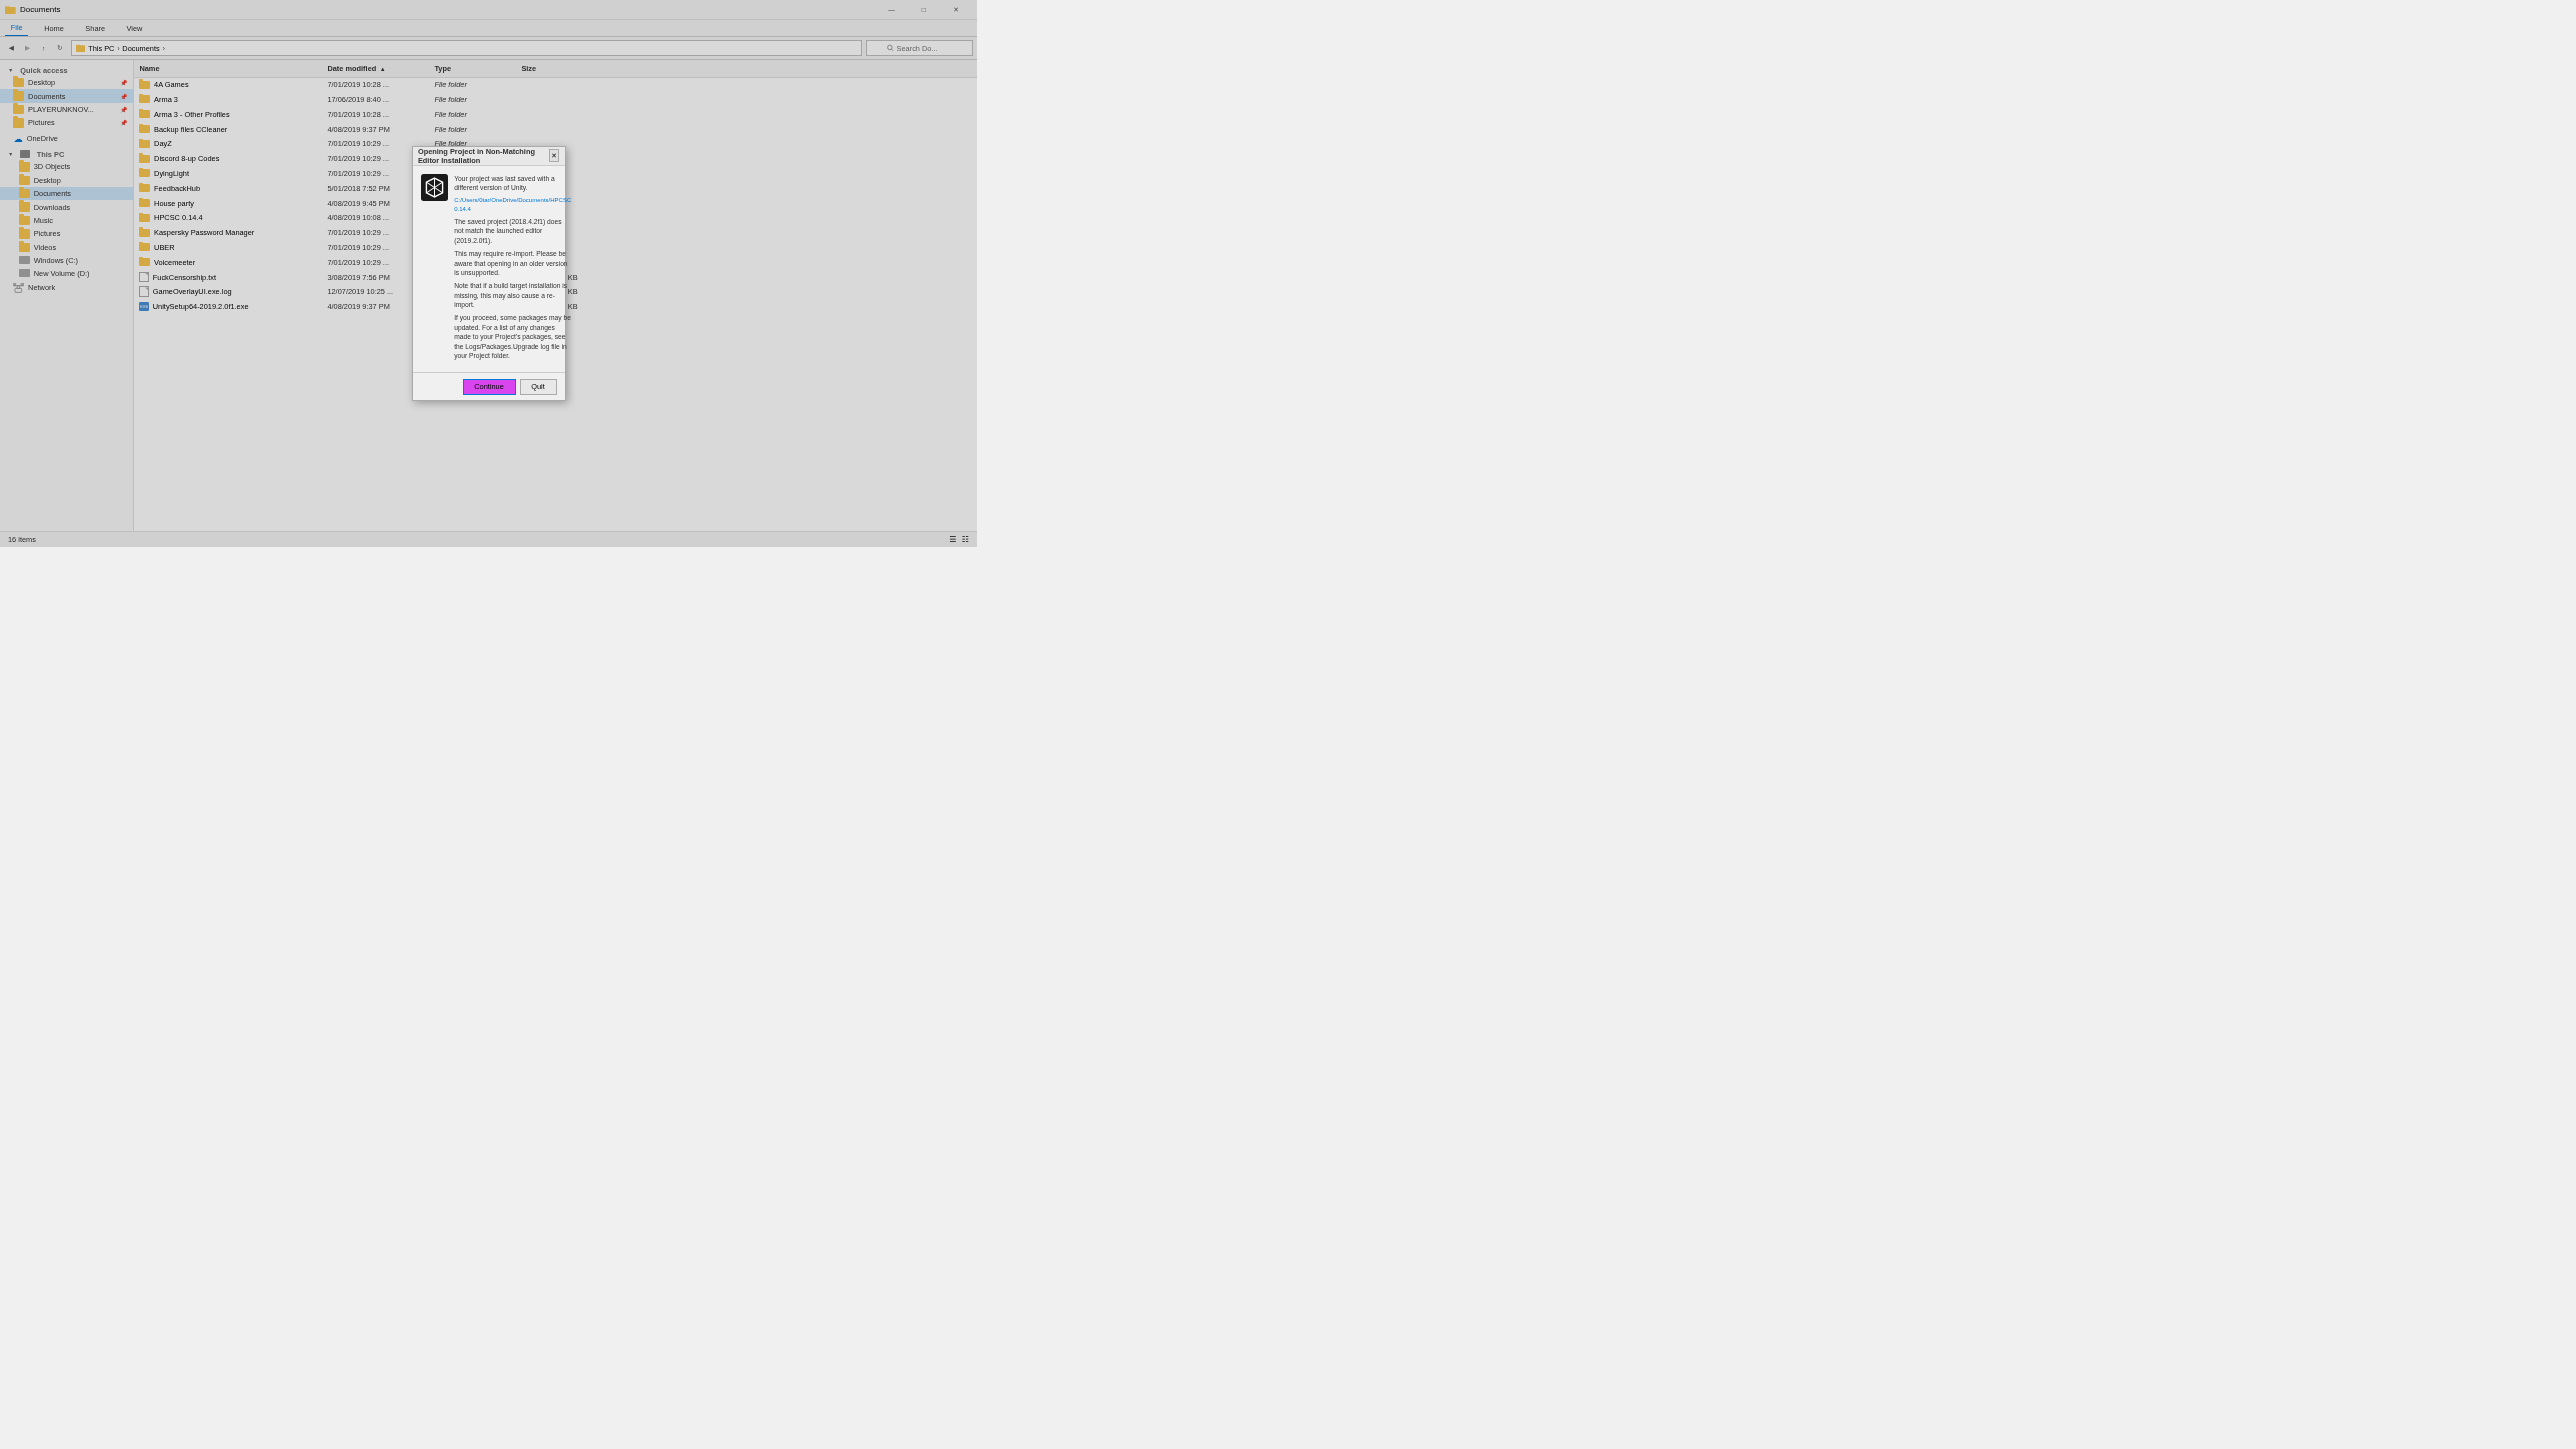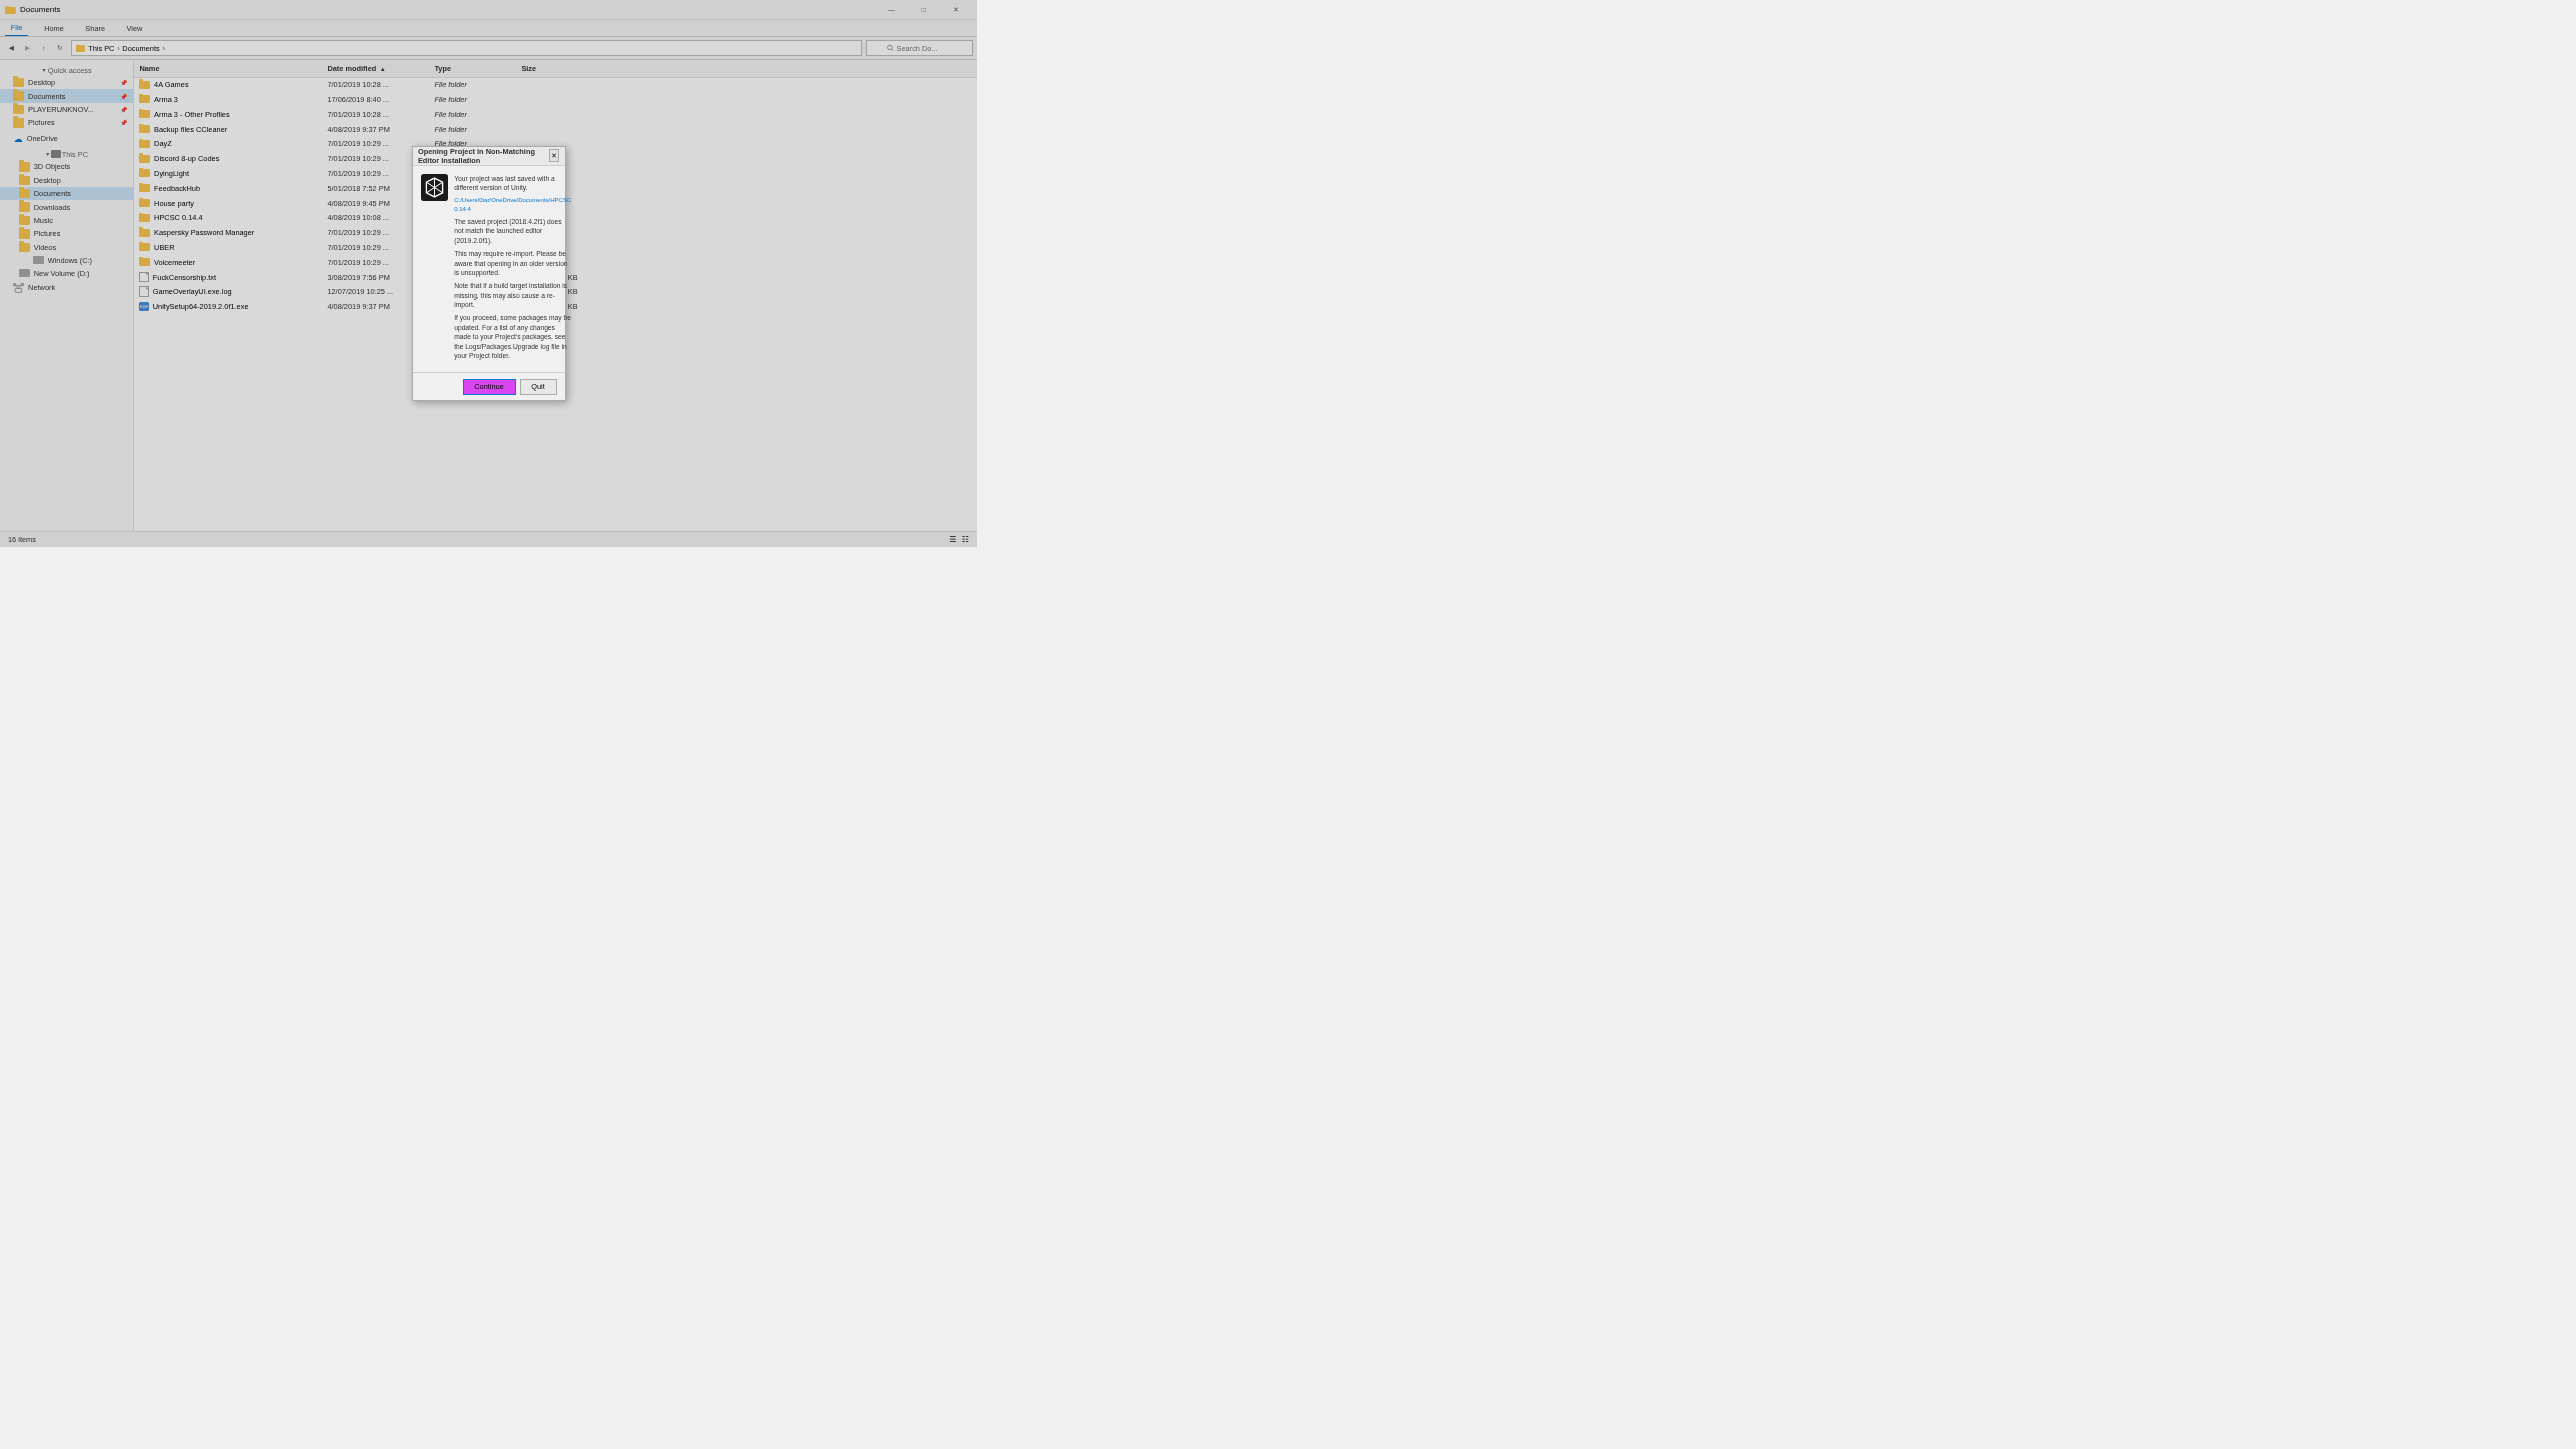--- a/index.html
+++ b/index.html
@@ -161,26 +161,25 @@
     }
 
     .sidebar-section {
       margin-bottom: 1.3px;
     }
 
     .sidebar-header {
       font-size: 7.4px;
       color: #666;
       padding: 2.7px 8px 1.3px;
-      font-weight: 400;
+      font-weight: 700;
       cursor: pointer;
       display: flex;
       align-items: center;
-      gap: 1px;
-      justify-content: center;
+      gap: 7px;
     }
 
     .sidebar-item {
       display: flex;
       align-items: center;
       gap: 4px;
       padding: 2px 8px 2px 13.4px;
       font-size: 7.4px;
       cursor: pointer;
       color: #333;
@@ -575,21 +574,21 @@
           <span>Music</span>
         </div>
         <div class="sidebar-item" style="padding-left:19px;">
           <div class="folder-icon"></div>
           <span>Pictures</span>
         </div>
         <div class="sidebar-item" style="padding-left:19px;">
           <div class="folder-icon"></div>
           <span>Videos</span>
         </div>
-        <div class="sidebar-item" style="padding-left:33px;">
+        <div class="sidebar-item" style="padding-left:19px;">
           <div class="drive-icon"></div>
           <span>Windows (C:)</span>
         </div>
         <div class="sidebar-item" style="padding-left:19px;">
           <div class="drive-icon"></div>
           <span>New Volume (D:)</span>
         </div>
       </div>
 
       <div class="sidebar-section">

